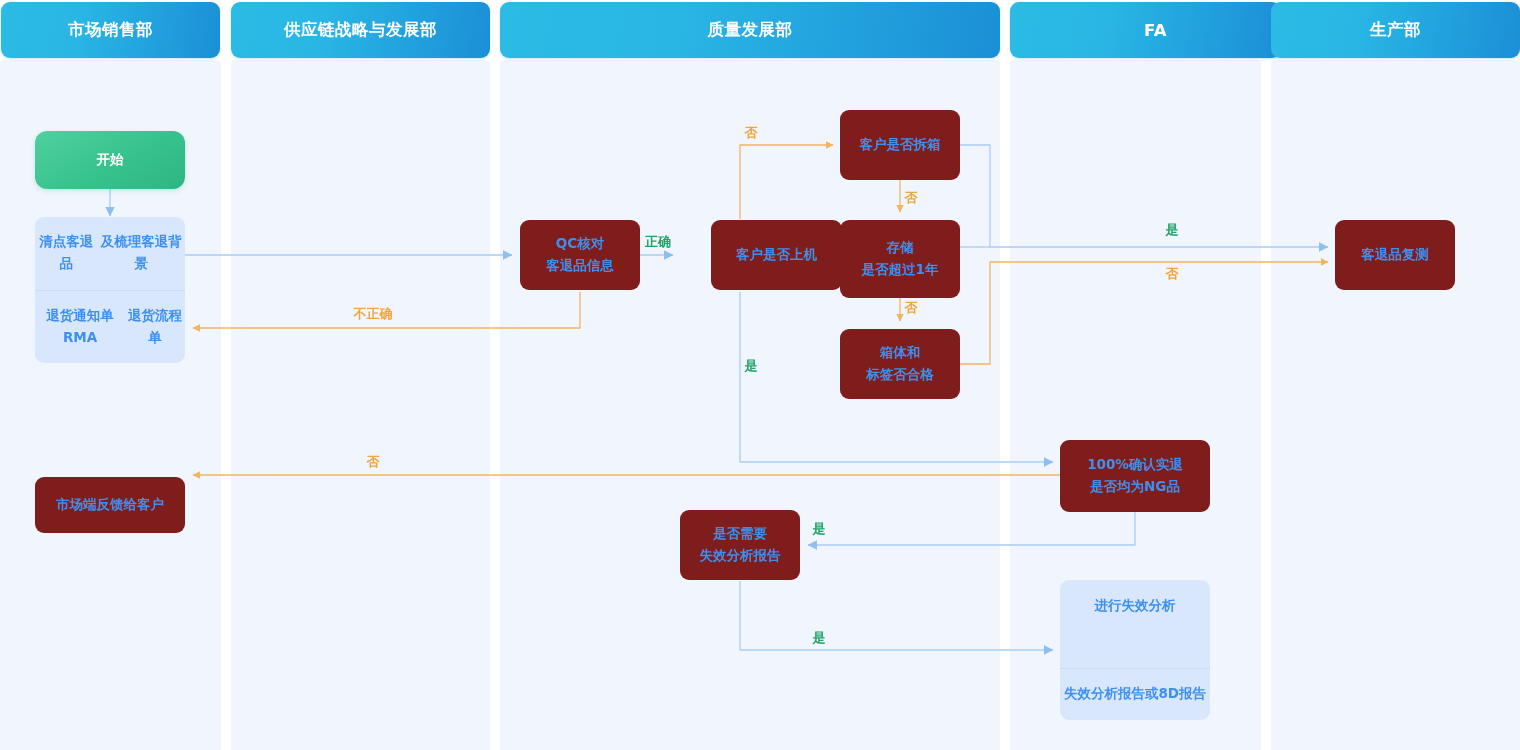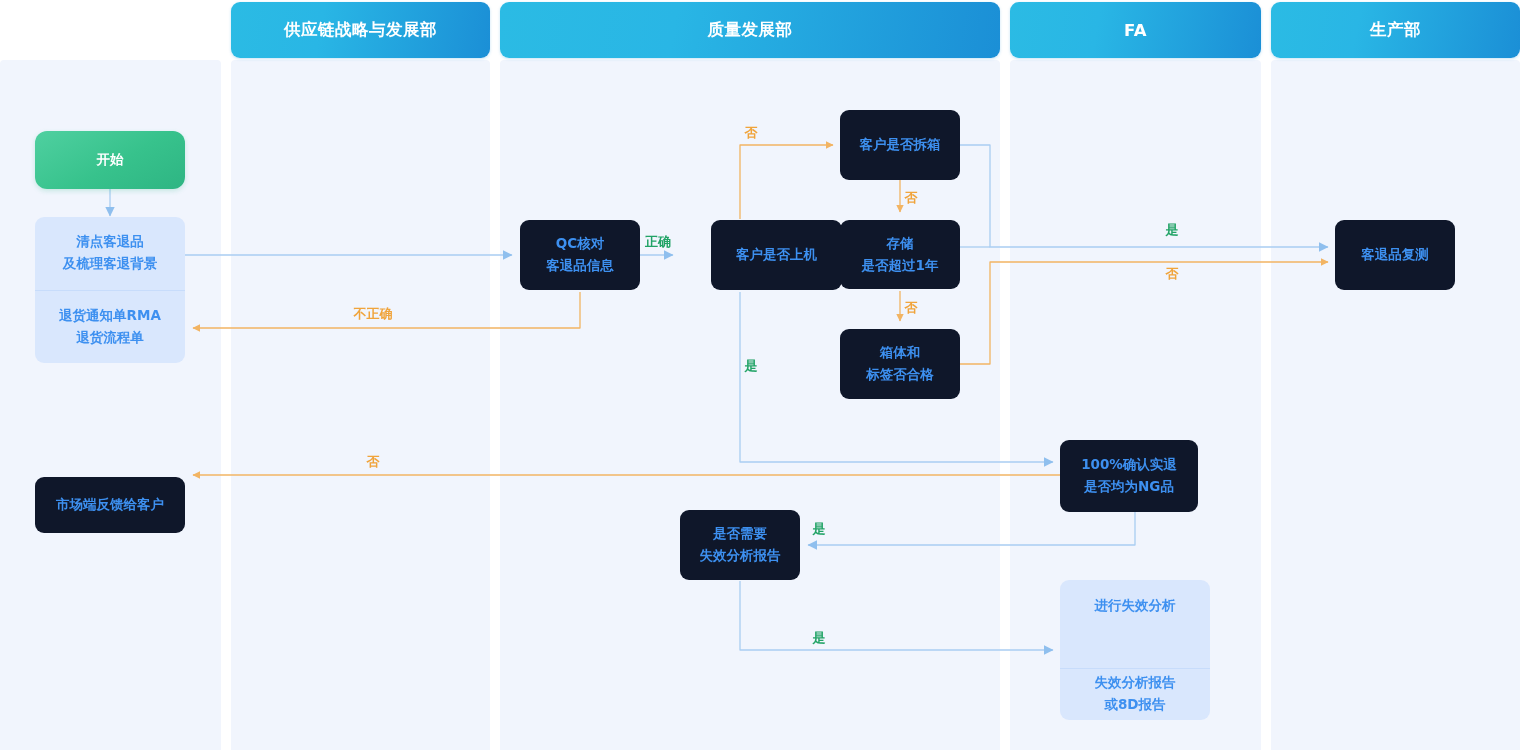--- a/index.html
+++ b/index.html
@@ -36,21 +36,21 @@
     justify-content:center;
     font-size:16.5px;
     font-weight:bold;
     letter-spacing:.5px;
     box-shadow:0 1px 3px rgba(27,143,214,.25);
   }
   
   .node{
     position:absolute;
     box-sizing:border-box;
-    background:#0f172a;
+    background:#7f1d1d;
     border-radius:9px;
     color:#3d90f0;
     display:flex;
     flex-direction:column;
     align-items:center;
     justify-content:center;
     text-align:center;
     font-size:13.5px;
     line-height:1.62;
     font-weight:600;
@@ -71,21 +71,21 @@
     box-sizing:border-box;
     background:#d9e7fd;
     border-radius:9px;
     z-index:3;
     display:flex;
     flex-direction:column;
   }
   .group .cell{
     flex:1;
     display:flex;
-    flex-direction:column;
+    flex-direction:row;
     align-items:center;
     justify-content:center;
     text-align:center;
     color:#3d90f0;
     font-size:13.5px;
     line-height:1.62;
     font-weight:600;
   }
   .group .cell + .cell{border-top:1px solid #c7dcfb;}
   
@@ -112,27 +112,30 @@
 <body>
 
 <div id="canvas">
 
   <div class="lane" style="left:0px;width:221px;"></div>
   <div class="lane" style="left:231px;width:259px;"></div>
   <div class="lane" style="left:500px;width:500px;"></div>
   <div class="lane" style="left:1010px;width:251px;"></div>
   <div class="lane" style="left:1271px;width:249px;"></div>
 
+  <div class="lane-header" style="left:1px;width:219px;">
+    <span>市场销售部</span>
+  </div>
   <div class="lane-header" style="left:231px;width:259px;">
     <span>供应链战略与发展部</span>
   </div>
   <div class="lane-header" style="left:500px;width:500px;">
     <span>质量发展部</span>
   </div>
-  <div class="lane-header" style="left:1010px;width:251px;">
+  <div class="lane-header" style="left:1010px;width:251px;padding-left:20px;">
     <span>FA</span>
   </div>
   <div class="lane-header" style="left:1271px;width:249px;">
     <span>生产部</span>
   </div>
 
   <svg id="edges" viewBox="0 0 1520 750" width="1520" height="750">
     <defs>
       <marker id="ah-blue" markerWidth="9" markerHeight="9" refX="7.4" refY="4.5" orient="auto" markerUnits="userSpaceOnUse">
         <path d="M0,0.6 L8,4.5 L0,8.4 z" fill="#a9cdf2"></path>
@@ -215,36 +218,36 @@
   </div>
 
   <div class="node" style="left:680px;top:220px;width:131px;height:70px;margin-left:31px;">
     <span class="ln">客户是否上机</span>
   </div>
 
   <div class="node" style="left:840px;top:110px;width:120px;height:70px;">
     <span class="ln">客户是否拆箱</span>
   </div>
 
-  <div class="node" style="left:840px;top:220px;width:120px;height:69px;">
+  <div class="node" style="left:840px;top:220px;width:120px;height:78px;">
     <span class="ln">存储</span>
     <span class="ln">是否超过1年</span>
   </div>
 
   <div class="node" style="left:840px;top:329px;width:120px;height:70px;">
     <span class="ln">箱体和</span>
     <span class="ln">标签否合格</span>
   </div>
 
   <div class="node" style="left:680px;top:510px;width:120px;height:70px;">
     <span class="ln">是否需要</span>
     <span class="ln">失效分析报告</span>
   </div>
 
-  <div class="node" style="left:1060px;top:440px;width:138px;height:72px;">
+  <div class="node" style="left:1060px;top:440px;width:150px;height:72px;">
     <span class="ln">100%确认实退</span>
     <span class="ln">是否均为NG品</span>
   </div>
 
   <div class="group" style="left:1060px;top:580px;width:150px;height:140px;gap:36px;">
     <div class="cell">
       <span class="ln">进行失效分析</span>
     </div>
     <div class="cell">
       <span class="ln">失效分析报告</span>

